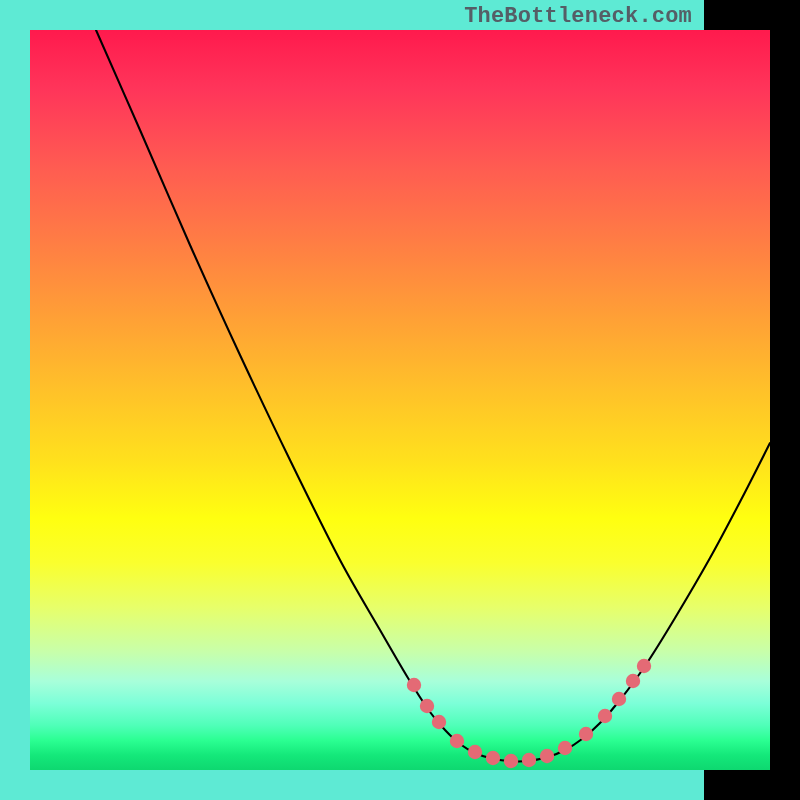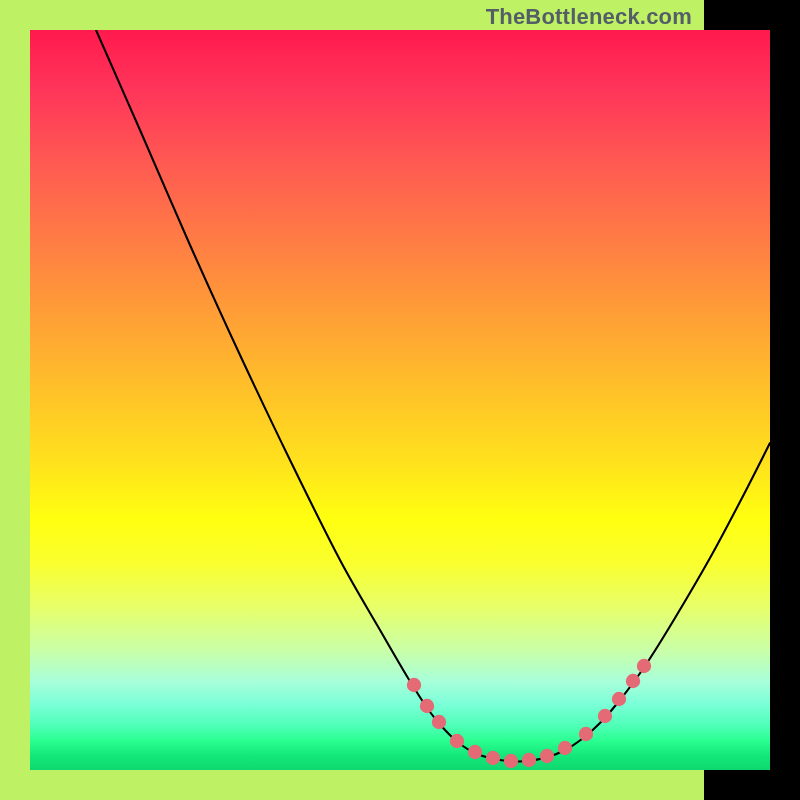--- a/index.html
+++ b/index.html
@@ -9,21 +9,22 @@
     width: 800px;
     height: 800px;
     overflow: hidden;
     position: relative;
     font-family: Arial, Helvetica, sans-serif;
   }
   .container {
     position: relative;
     width: 704px;
     height: 800px;
-    background: #bef264;
+    background: #5eead4;
+    font-family: Liberation Mono, monospace;
   }
   .watermark {
     position: absolute;
     top: 4px;
     right: 12px;
     color: #555e66;
     font-size: 22px;
     font-weight: 600;
     letter-spacing: 0.2px;
     z-index: 30;

